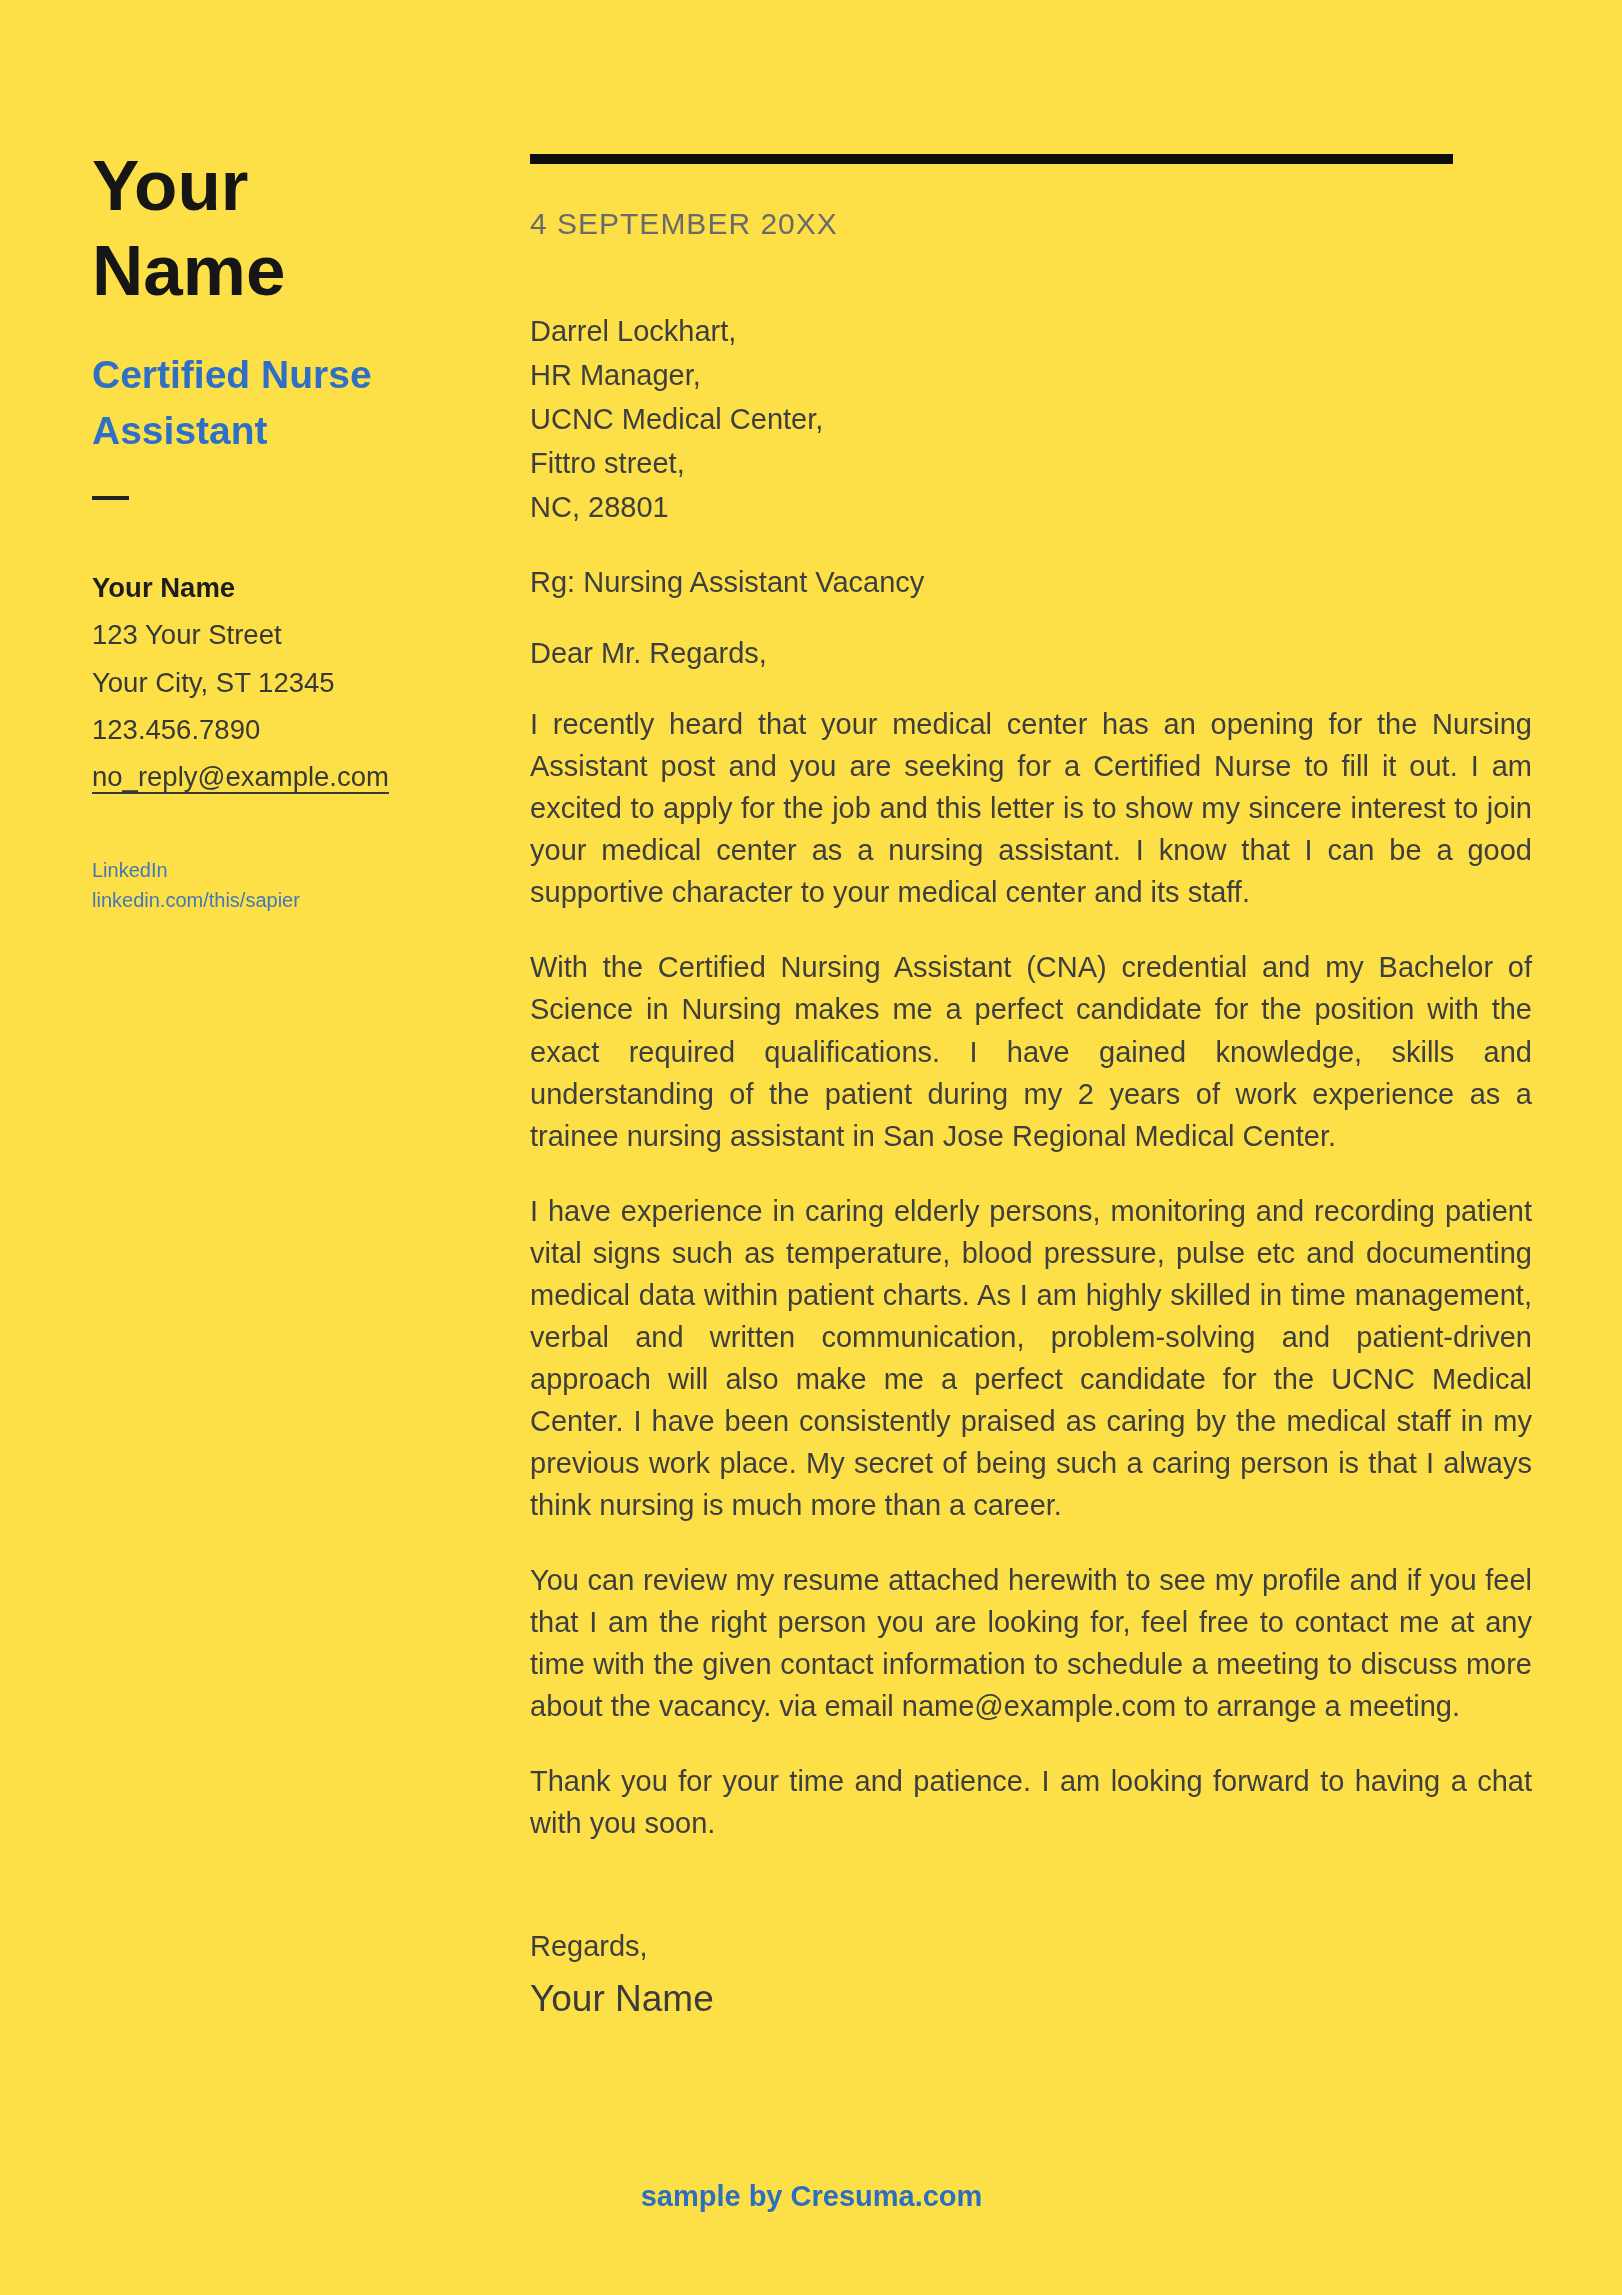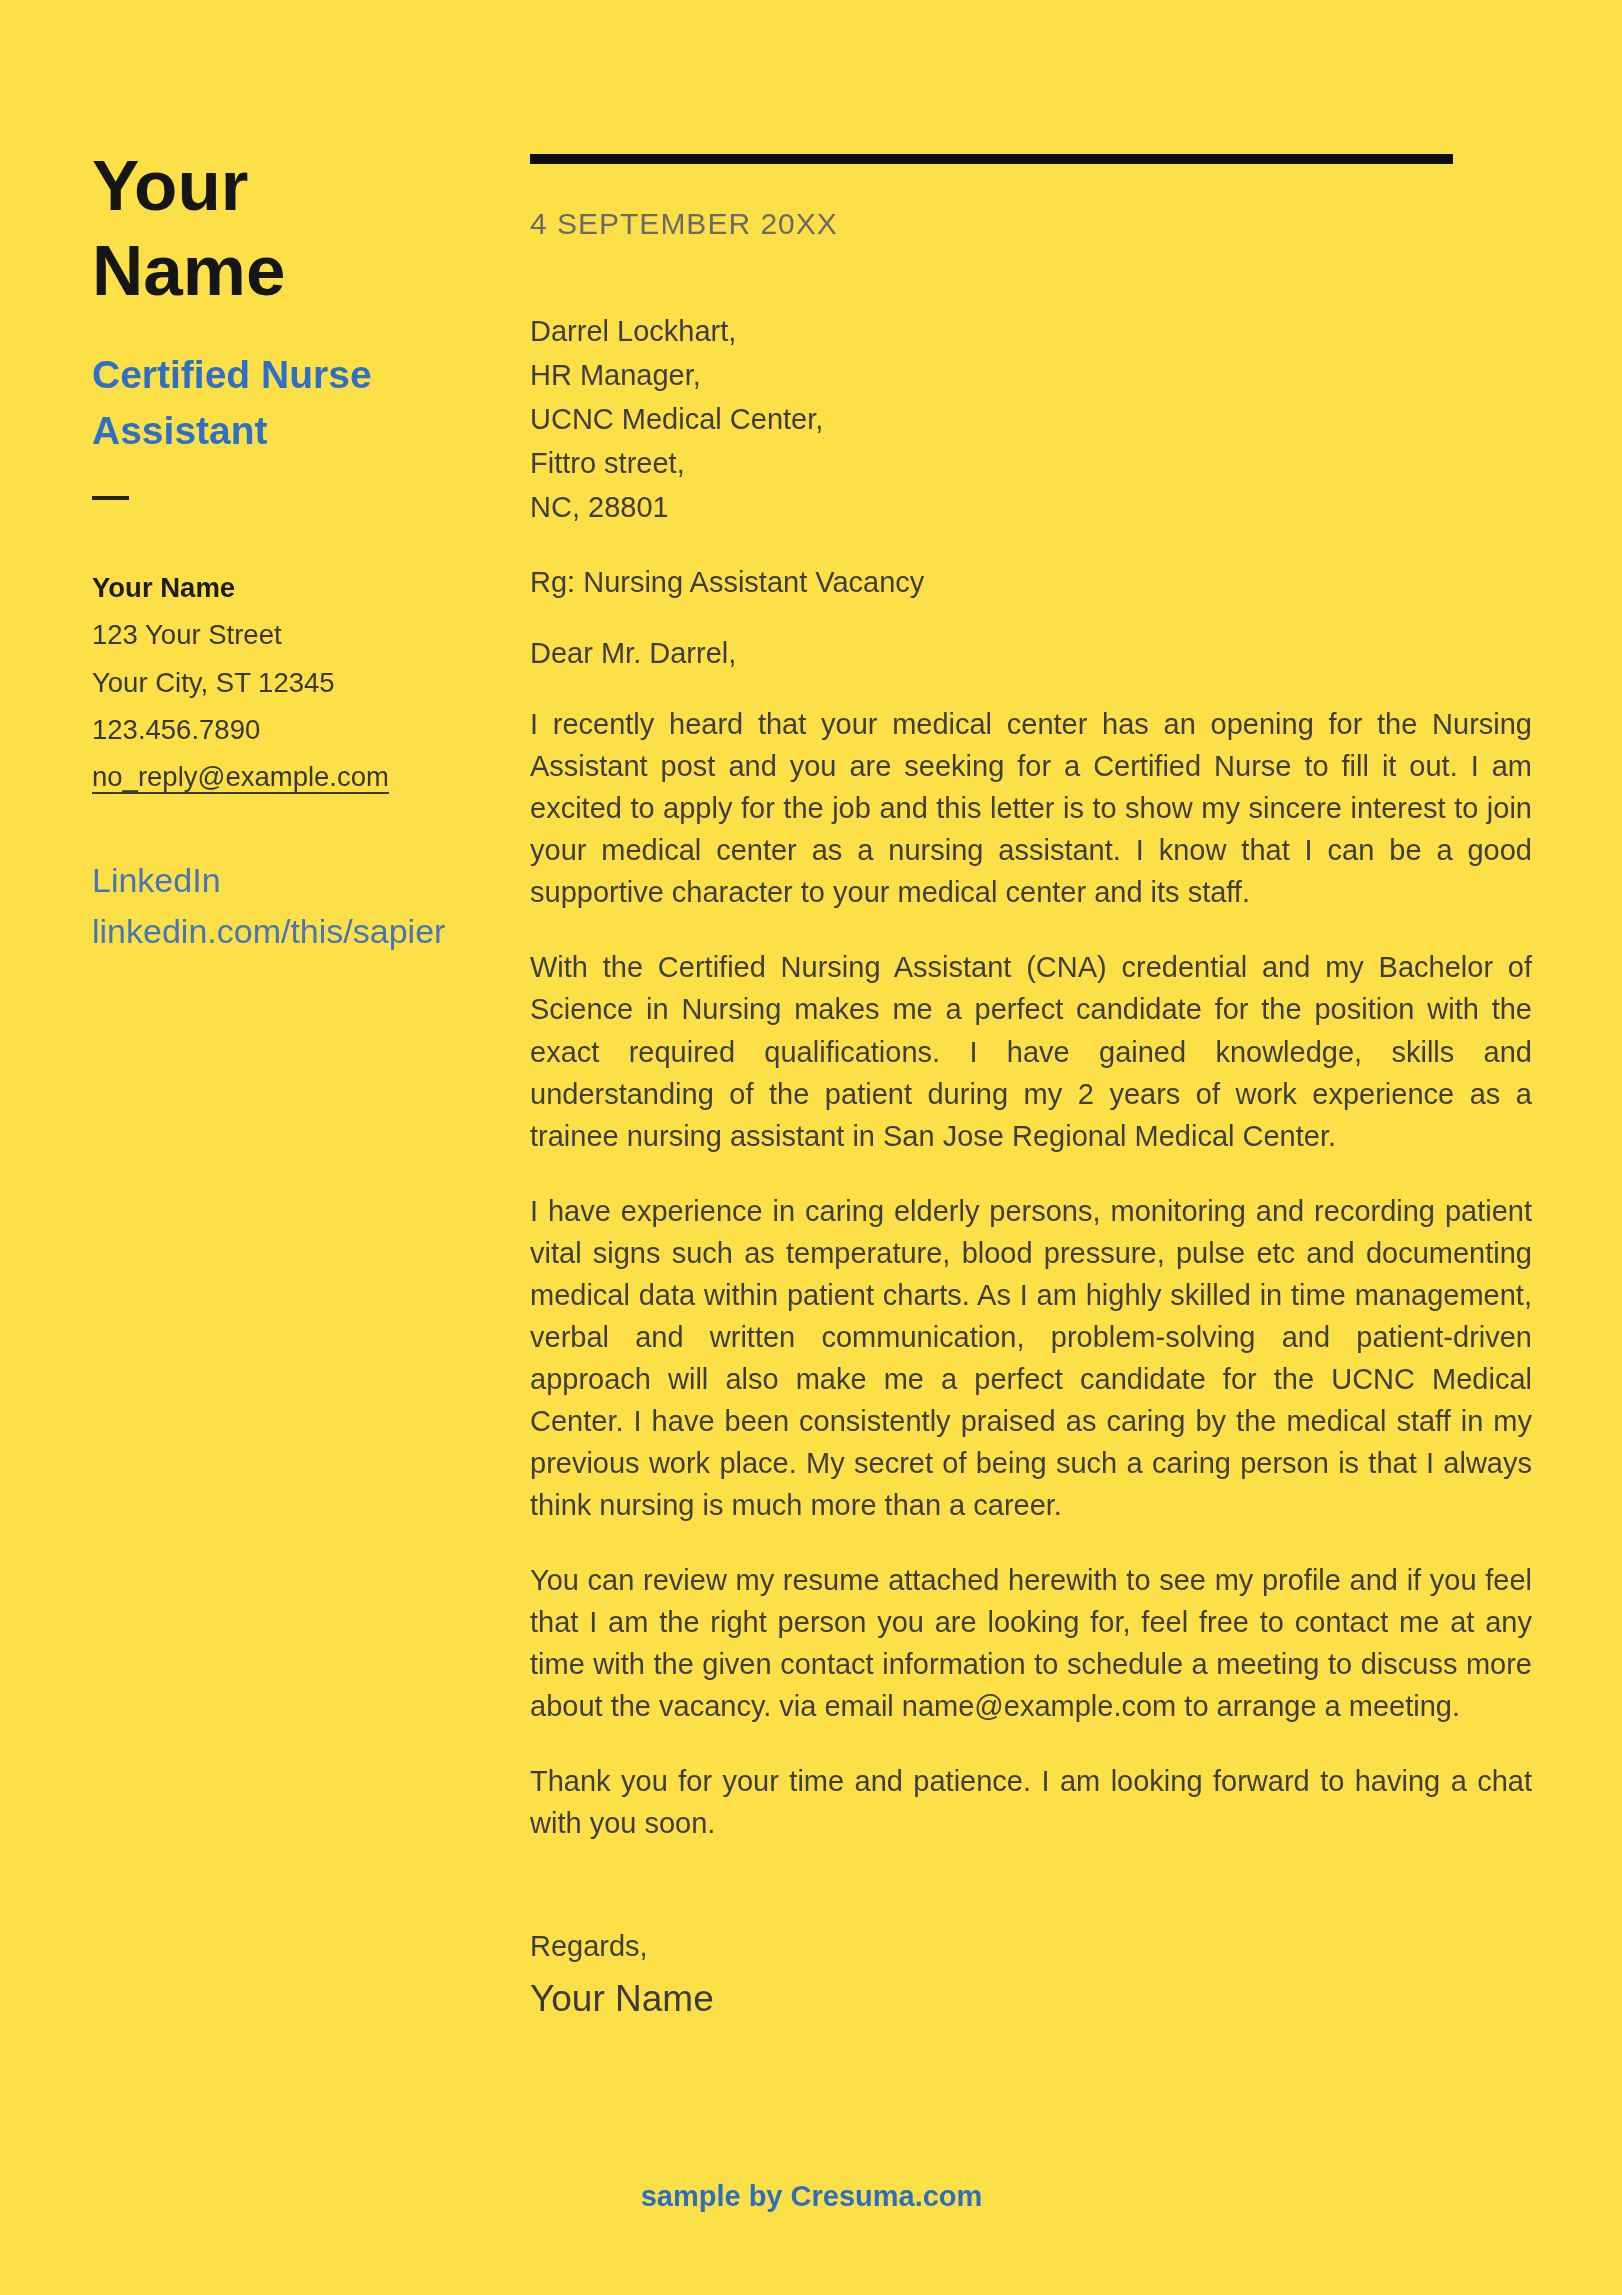--- a/index.html
+++ b/index.html
@@ -56,21 +56,21 @@
     font-weight: bold;
     color: #1d1d1d;
   }
   .email-link {
     text-decoration: underline;
     text-underline-offset: 5.9px;
     color: #383838;
   }
   .links-block {
     margin-top: 54px;
-    font-size: 34px;
+    font-size: 20px;
     line-height: 1.52;
   }
   .links-block a, .link-blue {
     color: #4577b7;
     text-decoration: none;
     display: block;
   }
 
   
   .main {
@@ -172,21 +172,21 @@
     <div class="recipient-block">
       <div>Darrel Lockhart,</div>
       <div>HR Manager,</div>
       <div>UCNC Medical Center,</div>
       <div>Fittro street,</div>
       <div>NC, 28801</div>
     </div>
 
     <div class="subject-line">Rg: Nursing Assistant Vacancy</div>
 
-    <div class="salutation">Dear Mr. Darrel,</div>
+    <div class="salutation">Dear Mr. Regards,</div>
 
     <p class="body-paragraph">I recently heard that your medical center has an opening for the Nursing Assistant post and you are seeking for a Certified Nurse to fill it out. I am excited to apply for the job and this letter is to show my sincere interest to join your medical center as a nursing assistant. I know that I can be a good supportive character to your medical center and its staff.</p>
     <p class="body-paragraph">With the Certified Nursing Assistant (CNA) credential and my Bachelor of Science in Nursing makes me a perfect candidate for the position with the exact required qualifications. I have gained knowledge, skills and understanding of the patient during my 2 years of work experience as a trainee nursing assistant in San Jose Regional Medical Center.</p>
     <p class="body-paragraph">I have experience in caring elderly persons, monitoring and recording patient vital signs such as temperature, blood pressure, pulse etc and documenting medical data within patient charts. As I am highly skilled in time management, verbal and written communication, problem-solving and patient-driven approach will also make me a perfect candidate for the UCNC Medical Center. I have been consistently praised as caring by the medical staff in my previous work place. My secret of being such a caring person is that I always think nursing is much more than a career.</p>
     <p class="body-paragraph">You can review my resume attached herewith to see my profile and if you feel that I am the right person you are looking for, feel free to contact me at any time with the given contact information to schedule a meeting to discuss more about the vacancy. via email name@example.com to arrange a meeting.</p>
     <p class="body-paragraph">Thank you for your time and patience. I am looking forward to having a chat with you soon.</p>
 
     <div class="closing">Regards,</div>
     <div class="signature">Your Name</div>
   </div>

